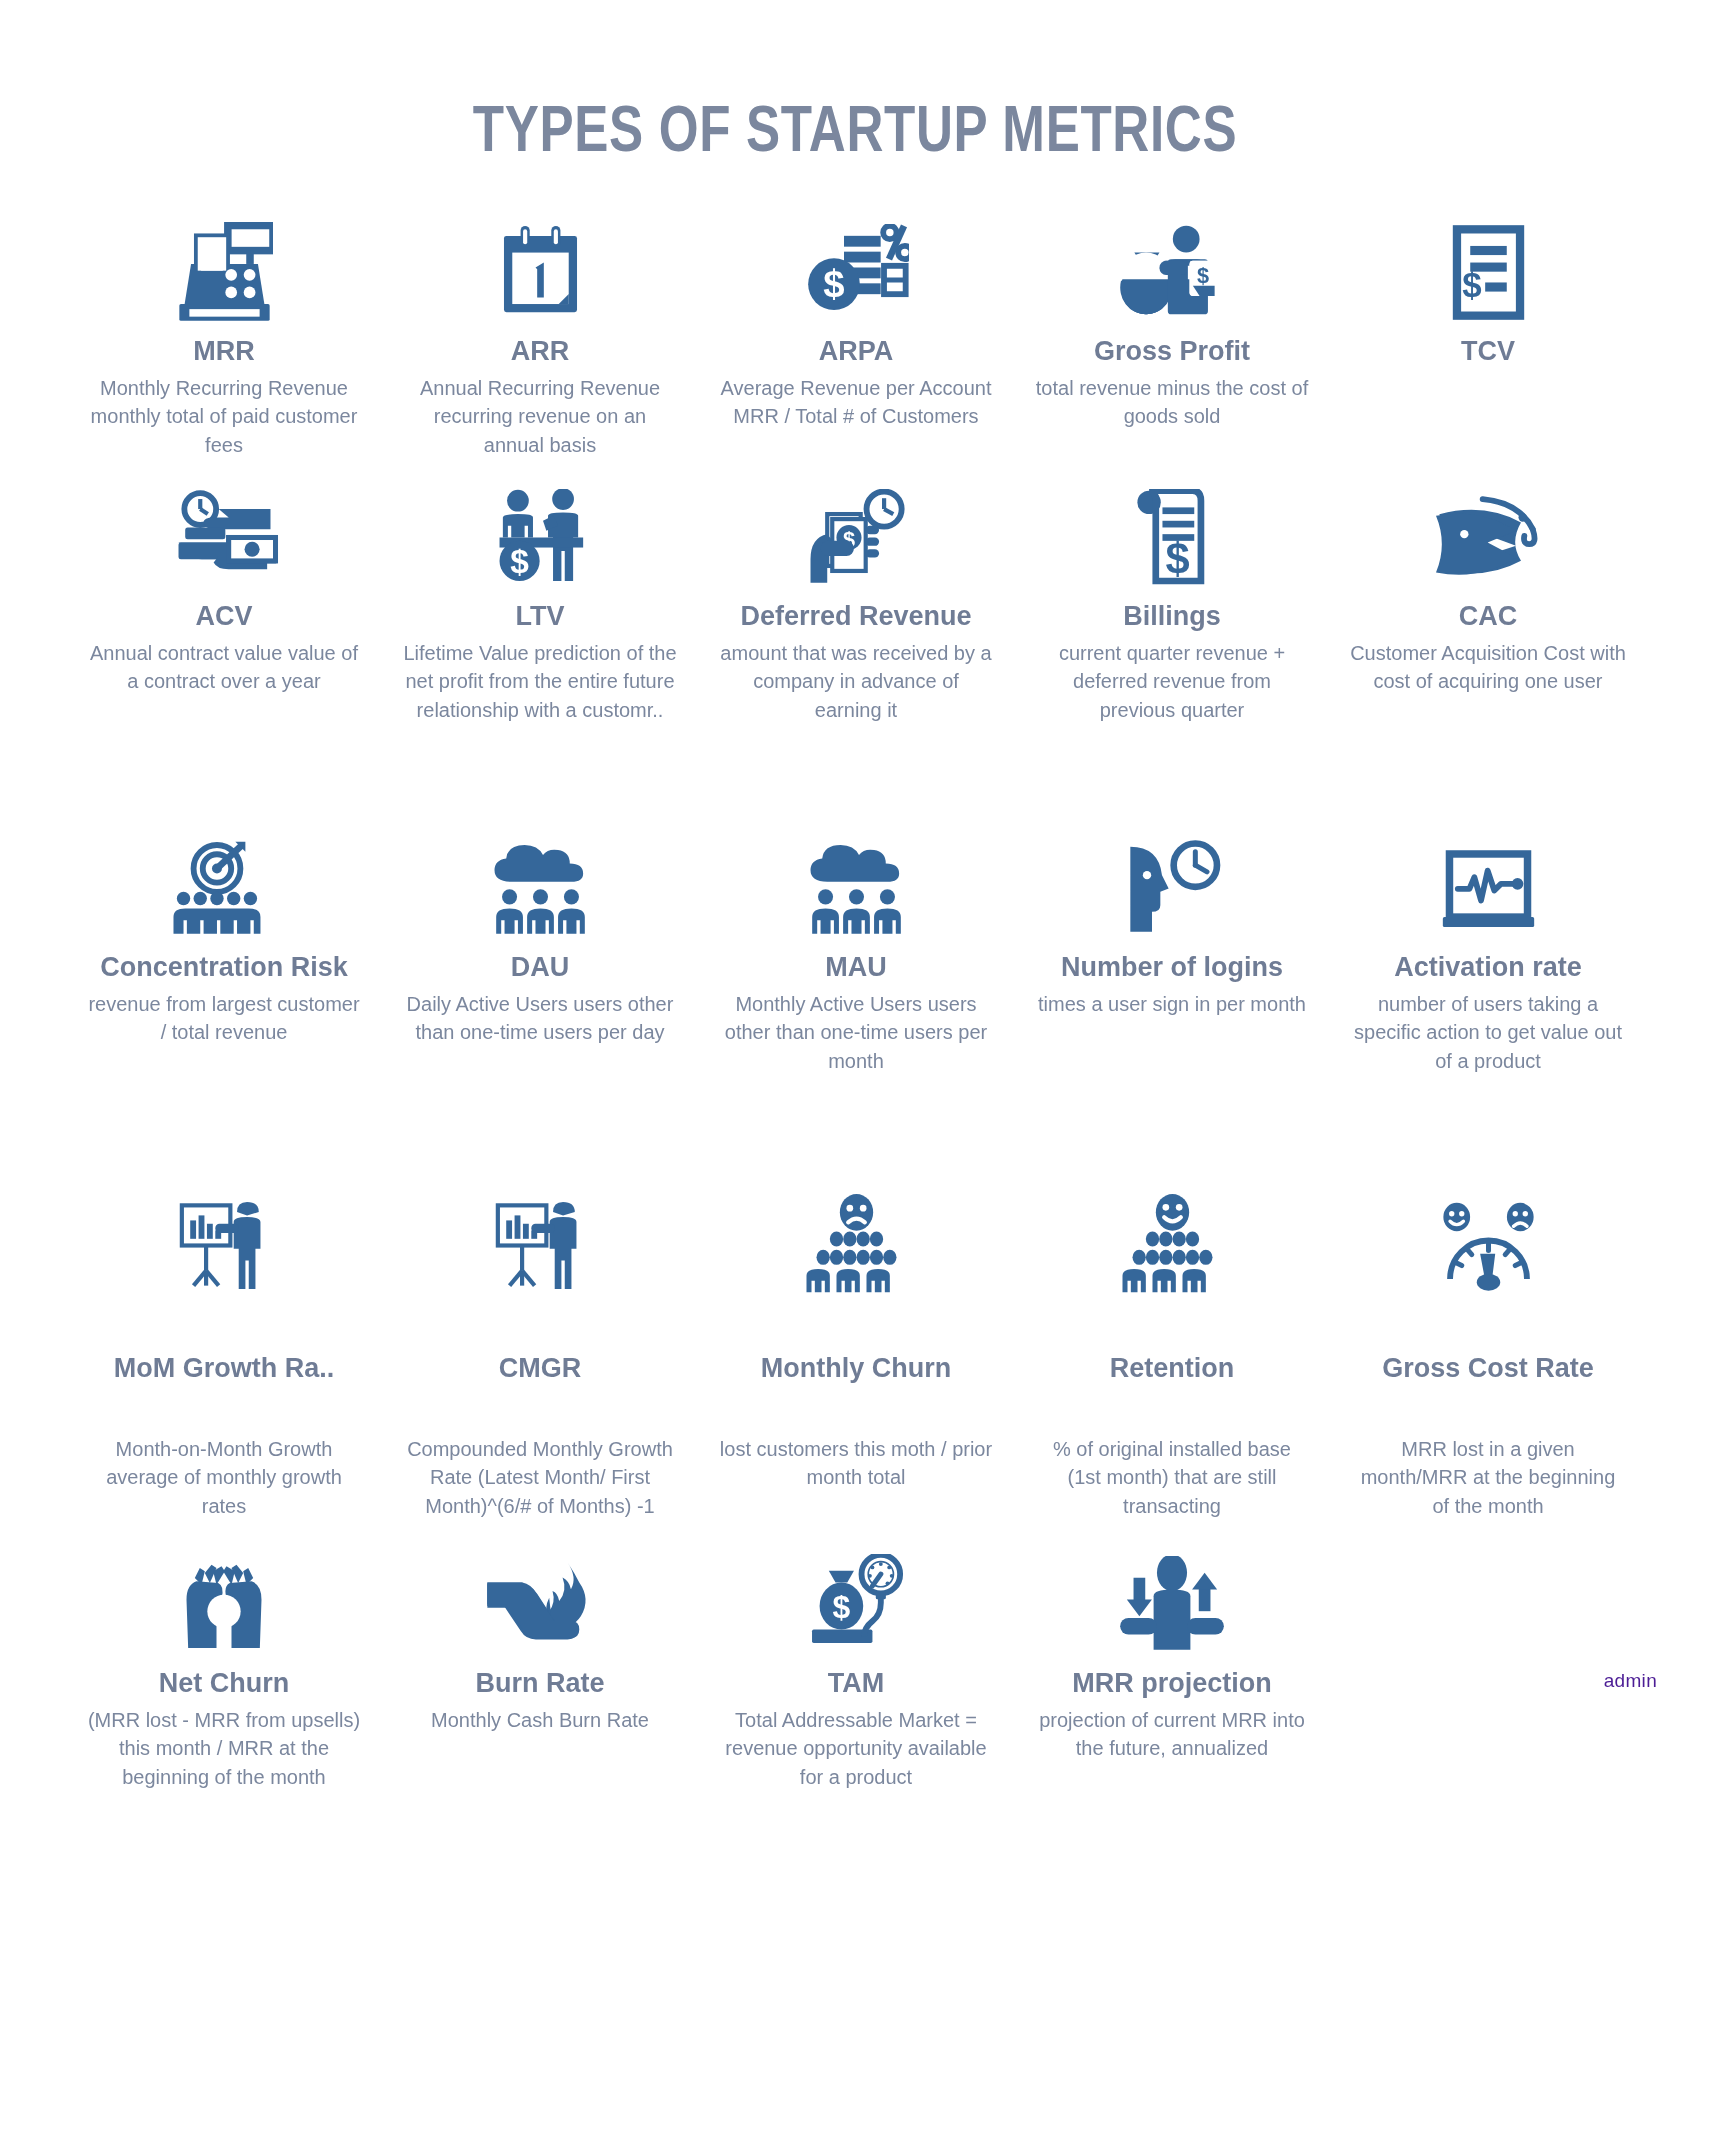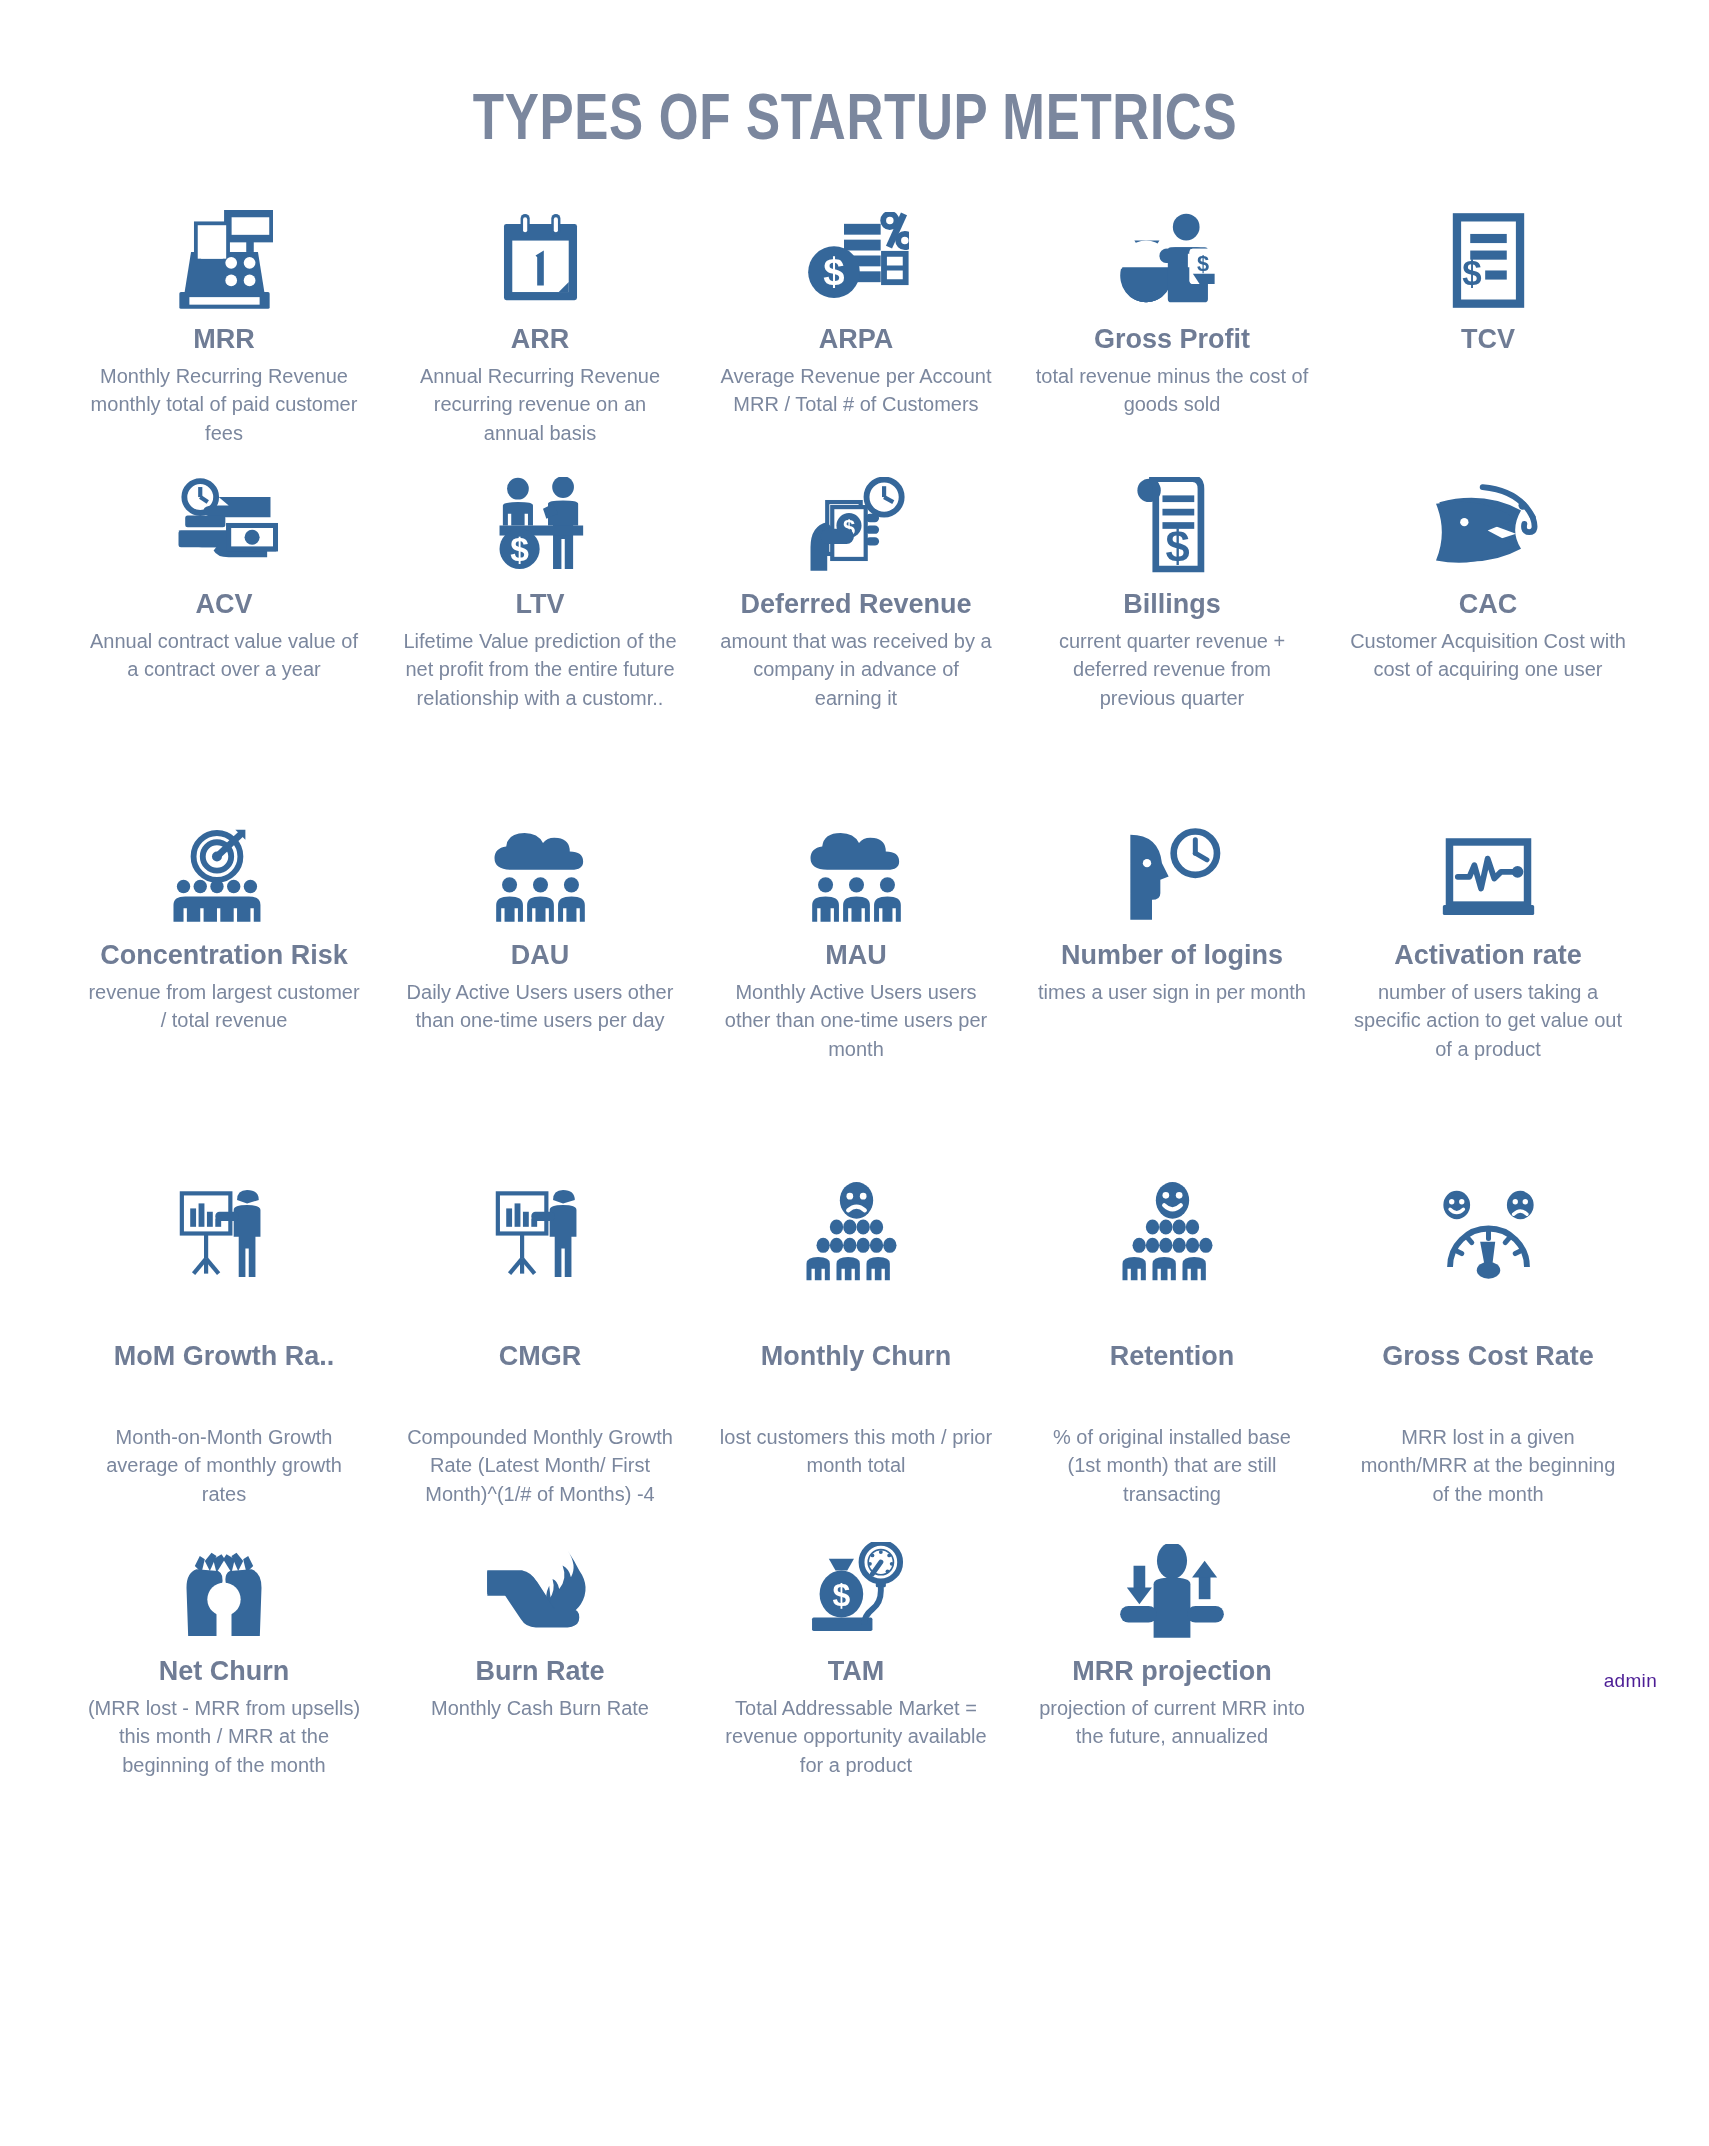--- a/index.html
+++ b/index.html
@@ -13,21 +13,21 @@
     width: 1710px;
     height: 2147px;
     font-family: "Liberation Sans", sans-serif;
     position: relative;
     overflow: hidden;
   }
 
   .page {
     width: 1710px;
     height: 1735px;
-    padding: 0;
+    padding: 12px;
     position: relative;
   }
 
   .page-title {
     text-align: center;
     color: #7b879e;
     font-family: "Liberation Sans Narrow", "Liberation Sans", sans-serif;
     font-weight: bold;
     font-size: 64px;
     letter-spacing: 0.8px;
@@ -413,21 +413,21 @@
           <line x1="37" y1="88" x2="22" y2="106" stroke="#35679a" stroke-width="5"></line>
           <line x1="37" y1="88" x2="52" y2="106" stroke="#35679a" stroke-width="5"></line>
           <line x1="37" y1="88" x2="37" y2="106" stroke="#35679a" stroke-width="5"></line>
           <path d="M86 6 Q100 6 100 18 L86 22 L74 18 Q74 6 86 6 Z"></path>
           <path d="M70 30 Q70 24 86 24 Q102 24 102 30 L102 62 L96 62 L96 110 L88 110 L88 76 L84 76 L84 110 L76 110 L76 62 L70 62 Z"></path>
           <rect x="48" y="32" width="28" height="11" rx="5"></rect>
         </svg>
       </div>
       <p class="metric-title">CMGR</p>
       <p class="metric-desc">Compounded Monthly Growth Rate
-(Latest Month/ First Month)^(1/# of Months) -4</p>
+(Latest Month/ First Month)^(6/# of Months) -1</p>
     </div>
 
     <div class="cell row-h-4">
       <div class="icon-box">
         <svg width="107" height="100" viewBox="0 0 128 120" fill="#35679a">
           <ellipse cx="64" cy="22" rx="20" ry="22"></ellipse>
           <circle cx="56" cy="17" r="4" fill="#fff"></circle>
           <circle cx="72" cy="17" r="4" fill="#fff"></circle>
           <path d="M54 34 Q64 25 74 34" fill="none" stroke="#fff" stroke-width="5" stroke-linecap="round"></path>
           <ellipse cx="40" cy="54" rx="8" ry="9"></ellipse>

